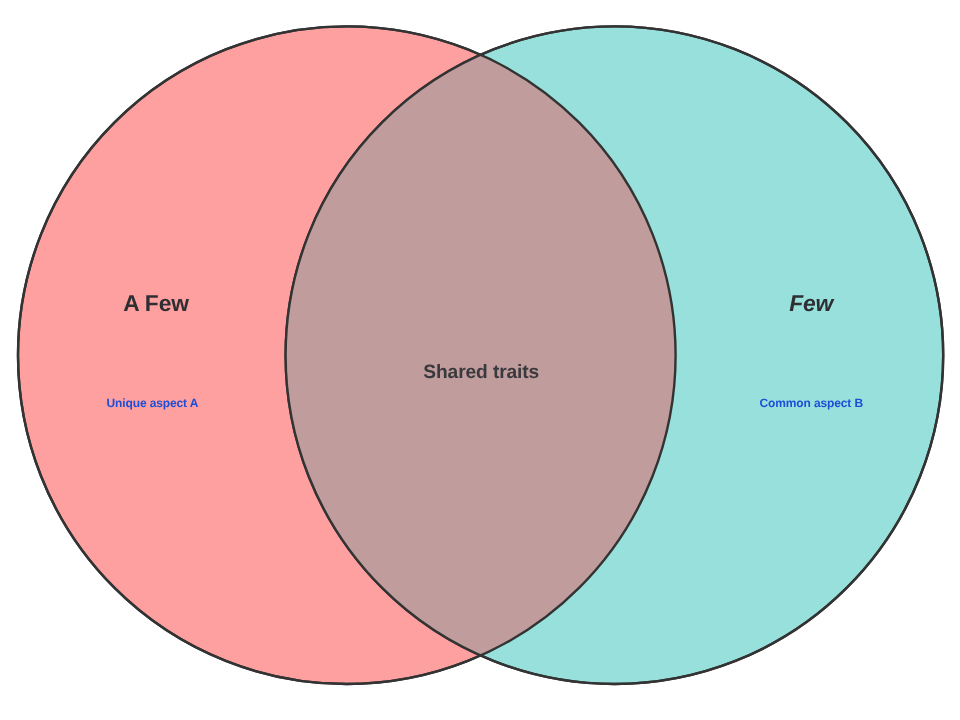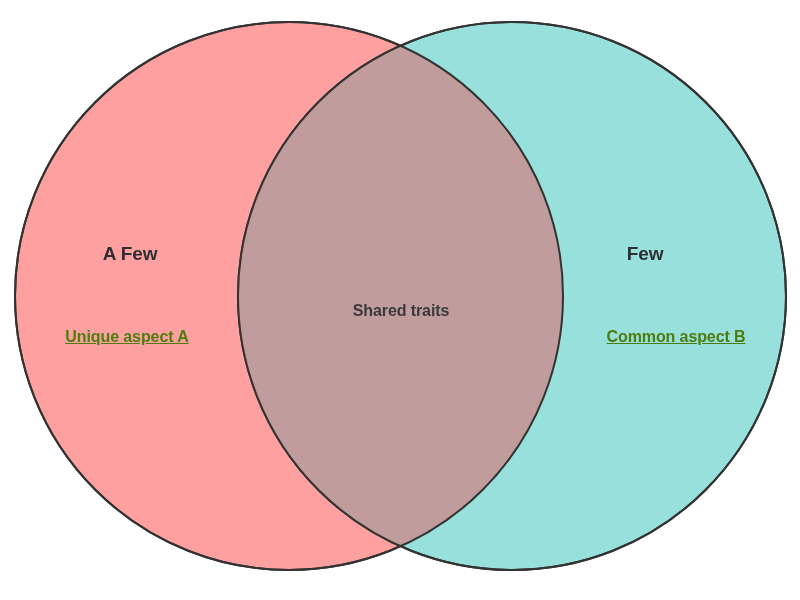--- a/index.html
+++ b/index.html
@@ -42,44 +42,43 @@
     pointer-events: auto;
   }
 
   .set-title {
     font-size: 19px;
     color: #2f2f33;
     letter-spacing: -0.1px;
   }
 
   .set-item {
-    font-size: 16px;
-    color: #4d7c0f;
+    font-size: 10px;
+    color: #1d4ed8;
     letter-spacing: -0.1px;
-    text-decoration: underline;
   }
 
   .overlap-title {
     font-size: 16px;
     color: #3a3a3e;
     letter-spacing: -0.1px;
   }
 
   .overlap-item {
     font-size: 16px;
     color: #3a3a3e;
     letter-spacing: -0.1px;
   }
 
   
   #label-left-title   { left: 130px; top: 254px; }
   #label-left-item-0  { left: 127px; top: 337px; }
 
   
-  #label-right-title  { left: 645px; top: 254px; }
+  #label-right-title  { left: 676px; top: 254px; font-style: italic; }
   #label-right-item-0 { left: 676px; top: 337px; }
 
   
   #label-overlap-0    { left: 401px; top: 277px; }
   #label-overlap-1    { left: 401px; top: 311px; }
 
   
   #watermark {
     position: absolute;
     left: 400px;

